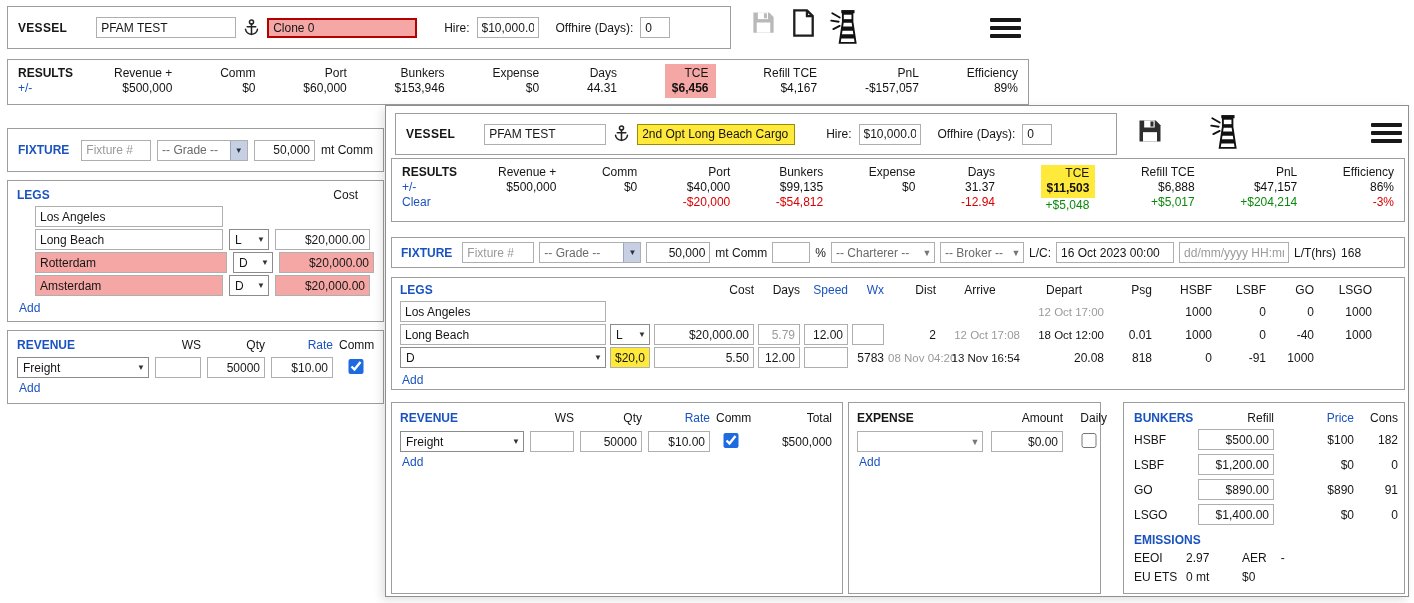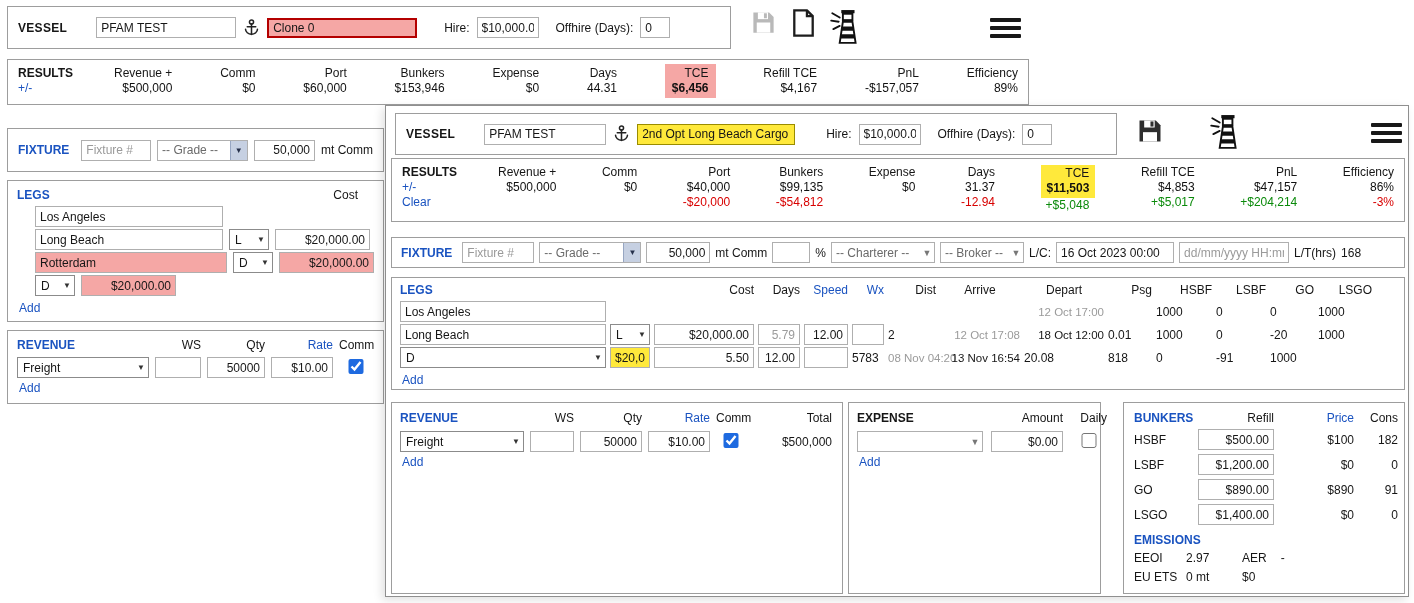--- a/index.html
+++ b/index.html
@@ -40,21 +40,21 @@
   .rc .rv{color:#101010;}
   .rc .rd{min-height:14px;font-size:12px;}
   .tcep{background:#f5a7a5;padding:2px 7px;margin:-2px 0;}
   .hvy{background:#ffe93b;padding:1px 6px 2px 6px;display:inline-block;text-align:right;}
   .pad6{padding-right:6px;}
   
   .lgrid{display:grid;grid-template-columns:206px 40px 100px 42px 44px 32px 48px 80px 80px 44px 56px 50px 44px 54px;
          column-gap:4px;align-items:center;}
   .lgrid .ha{text-align:right;}
   .lgrid .hc{text-align:center;}
-  .lgrid .nm{display:block;}
+  .lgrid .nm{display:block;text-align:right;}
   .lgrid input{width:100%;}
   .lgrid .dt{display:block;text-align:right;white-space:nowrap;font-size:11.5px;}
   .lrow{margin:2px 0;}
   
   .rvg{display:grid;grid-template-columns:132px 46px 58px 62px 34px;column-gap:6px;align-items:center;}
   .rvgf{display:grid;grid-template-columns:124px 44px 62px 62px 30px 80px;column-gap:6px;align-items:center;}
   .rvg input,.rvgf input{width:100%;}
   .ctr{text-align:center;}
   
   .exg{display:grid;grid-template-columns:126px 72px 36px;column-gap:8px;align-items:center;}
@@ -224,20 +224,21 @@
   </div>
   <div class="bplr">
     <input class="ti pinkbg" style="width: 192px;" value="Rotterdam">
     <div class="sel" style="width:40px">
         <span>D</span>
         <span class="ar">▼</span>
       </div>
     <input class="ti tr pinkbg" style="width: 95px;" value="$20,000.00">
   </div>
   <div class="bplr">
+    <input class="ti pinkbg" style="width: 188px;" value="Amsterdam">
     <div class="sel" style="width:40px">
         <span>D</span>
         <span class="ar">▼</span>
       </div>
     <input class="ti tr pinkbg" style="width: 95px;" value="$20,000.00">
   </div>
   <span class="link addlink">Add</span>
 </div>
 
 <div class="abs bx" id="bp-revenue">
@@ -345,21 +346,21 @@
           <div class="rh">Days</div>
           <div class="rv">31.37</div>
           <div class="rd redtx">-12.94</div>
         </div>
       <div class="rc">
         <div class="hvy"><div class="rh">TCE</div><div class="rv bold">$11,503</div></div>
         <div class="rd grntx pad6">+$5,048</div>
       </div>
       <div class="rc">
           <div class="rh">Refill TCE</div>
-          <div class="rv">$4,853</div>
+          <div class="rv">$6,888</div>
           <div class="rd grntx">+$5,017</div>
         </div>
       <div class="rc">
           <div class="rh">PnL</div>
           <div class="rv">$47,157</div>
           <div class="rd grntx">+$204,214</div>
         </div>
       <div class="rc">
           <div class="rh">Efficiency</div>
           <div class="rv">86%</div>
@@ -436,21 +437,21 @@
       <input class="ti tr" value="$20,000.00" style="">
       <input class="ti tr gray" value="5.79" style="">
       <input class="ti tr" value="12.00" style="">
       <input class="ti" style="">
       <span class="nm">2</span>
       <span class="dt gray">12 Oct 17:08</span>
       <span class="dt">18 Oct 12:00</span>
       <span class="nm">0.01</span>
       <span class="nm">1000</span>
       <span class="nm">0</span>
-      <span class="nm">-20</span>
+      <span class="nm">-40</span>
       <span class="nm">1000</span>
     </div>
     <div class="lgrid lrow">
       <div class="sel">
           <span>D</span>
           <span class="ar">▼</span>
         </div>
       <input class="ti tr ylwbg" value="$20,000.00" style="">
       <input class="ti tr" value="5.50" style="">
       <input class="ti tr" value="12.00" style="">

